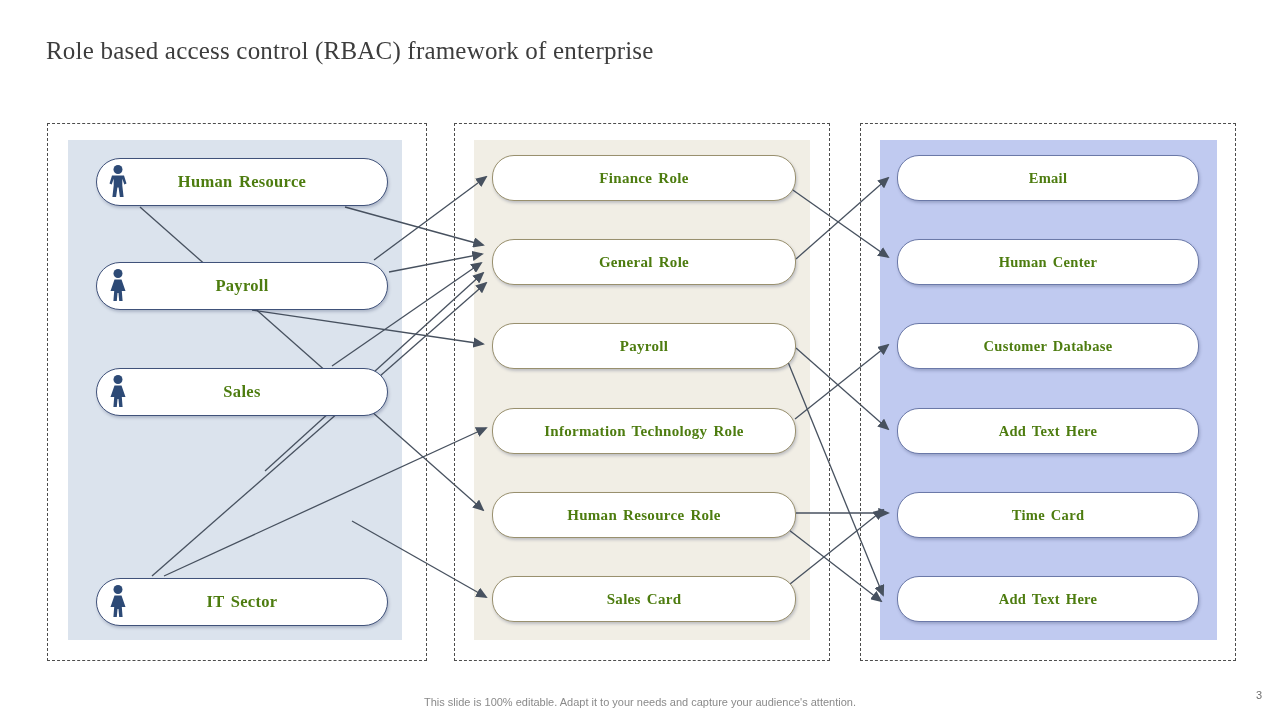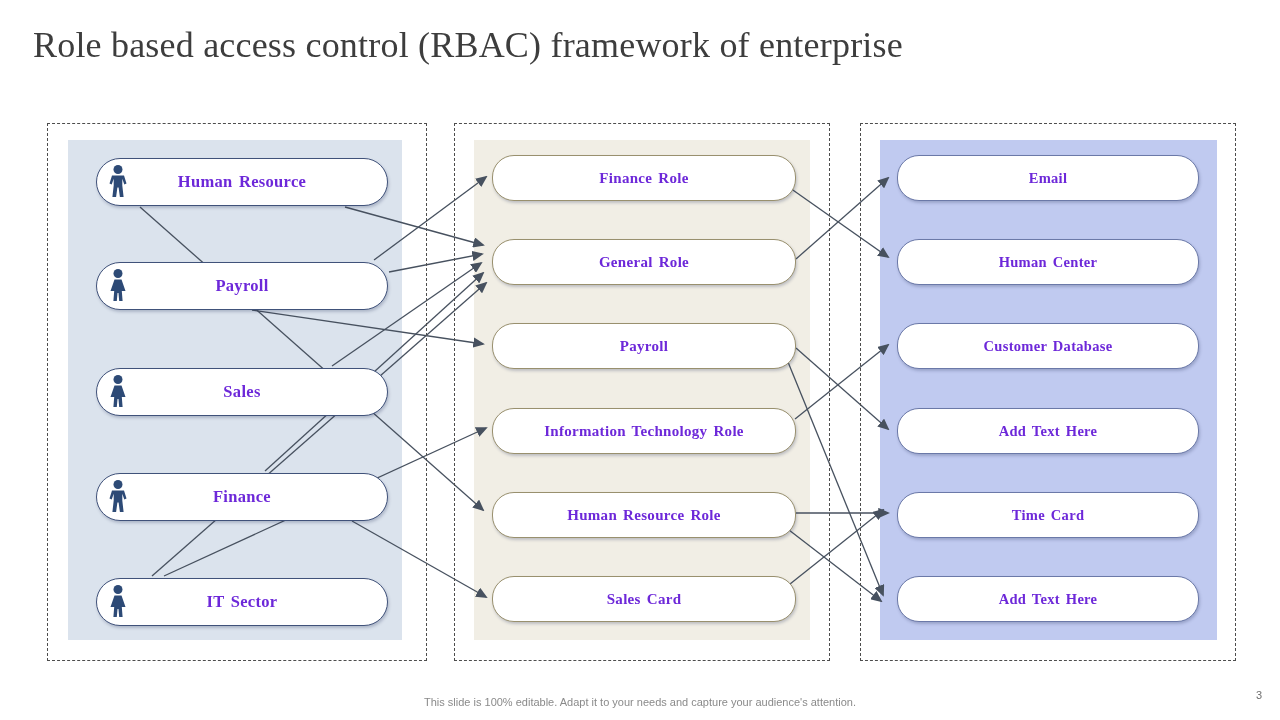--- a/index.html
+++ b/index.html
@@ -1,34 +1,34 @@
 <!DOCTYPE html>
 <html><head>
 <meta charset="utf-8">
 <style>
   html,body{margin:0;padding:0;background:#ffffff;}
   .slide{position:relative;width:1280px;height:720px;background:#ffffff;overflow:hidden;
          font-family:"Liberation Serif", serif;}
-  .title{position:absolute;left:33px;top:24px;width:1100px;margin:0;
-         font-family:"Liberation Serif", serif;font-size:36px;font-weight:400;
+  .title{position:absolute;left:33px;top:24px;width:1100px;margin:13px;
+         font-family:"Liberation Serif", serif;font-size:25px;font-weight:400;
          color:#3d3d3d;letter-spacing:.2px;}
   .subtitle{position:absolute;left:33px;top:67px;width:1180px;margin:0;
          font-family:"Liberation Sans", sans-serif;font-size:9.6px;color:#696969;letter-spacing:0;}
   .band{position:absolute;top:140px;height:500px;z-index:1;}
   .band-users{left:68px;width:334px;background:#dbe3ed;}
   .band-roles{left:474px;width:336px;background:#f1eee5;}
   .band-resources{left:880px;width:337px;background:#c0caf0;}
   .dashed{position:absolute;top:123px;height:536px;border:1px dashed #4d4d4d;z-index:4;pointer-events:none;}
   .dashed-users{left:47px;width:378px;}
   .dashed-roles{left:454px;width:374px;}
   .dashed-resources{left:860px;width:374px;}
   #connectors{position:absolute;left:0;top:0;z-index:2;}
   .pill{position:absolute;background:#ffffff;display:flex;align-items:center;justify-content:center;
         z-index:3;box-shadow:1px 2px 3px rgba(40,50,90,.25);}
-  .pill .label{font-family:"Liberation Serif", serif;font-weight:700;color:#6d28d9;
+  .pill .label{font-family:"Liberation Serif", serif;font-weight:700;color:#4d7c0f;
         text-align:center;word-spacing:2px;letter-spacing:.3px;}
   .pill-user{left:96px;width:290px;height:46px;border:1.4px solid #40527a;border-radius:24px;}
   .pill-user .label{font-size:16.5px;}
   .pill-role{left:492px;width:302px;height:44px;border:1.2px solid #99906e;border-radius:22px;}
   .pill-role .label{font-size:15px;}
   .pill-res{left:897px;width:300px;height:44px;border:1.2px solid #6b79a8;border-radius:22px;}
   .pill-res .label{font-size:14.5px;}
   .person{position:absolute;left:9px;top:5px;width:24px;height:34px;}
   .person svg{width:100%;height:100%;fill:#2d4a76;}
   .footer{position:absolute;left:0;top:696px;width:1280px;margin:0;text-align:center;
@@ -97,29 +97,20 @@
   </div>
   <div class="pill pill-user" style="top:368px">
     <span class="person">
       <svg viewBox="0 0 24 34">
           <circle cx="12" cy="5.5" r="4.5"></circle>
           <path d="M8.5 11.5 H15.5 L19.5 23 H15.8 L16.6 33 H13.2 L12.5 25 H11.5 L10.8 33 H7.4 L8.2 23 H4.5 Z"></path>
         </svg>
     </span>
     <span class="label">Sales</span>
   </div>
-  <div class="pill pill-user" style="top:473px">
-    <span class="person">
-      <svg viewBox="0 0 24 34">
-          <circle cx="12" cy="5.5" r="4.5"></circle>
-          <path d="M6 11.5 H18 L20.5 19.5 L18.3 20.4 L16.3 14.8 V21.5 L17.6 33 H13.9 L12.6 23.5 H11.4 L10.1 33 H6.4 L7.7 21.5 V14.8 L5.7 20.4 L3.5 19.5 Z"></path>
-        </svg>
-    </span>
-    <span class="label">Finance</span>
-  </div>
   <div class="pill pill-user" style="top:578px">
     <span class="person">
       <svg viewBox="0 0 24 34">
           <circle cx="12" cy="5.5" r="4.5"></circle>
           <path d="M8.5 11.5 H15.5 L19.5 23 H15.8 L16.6 33 H13.2 L12.5 25 H11.5 L10.8 33 H7.4 L8.2 23 H4.5 Z"></path>
         </svg>
     </span>
     <span class="label">IT Sector</span>
   </div>
 

